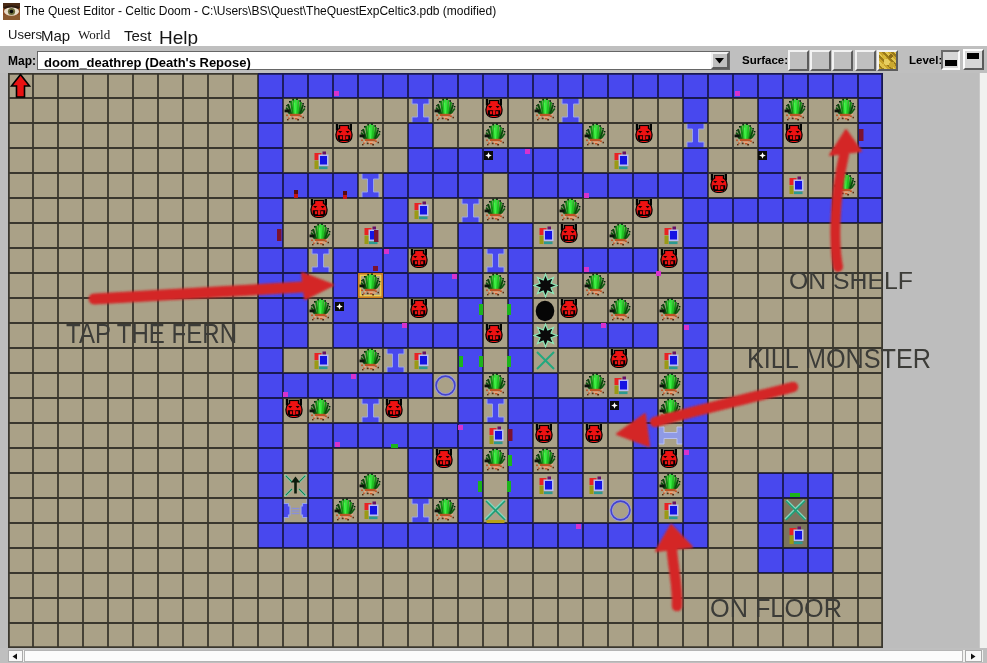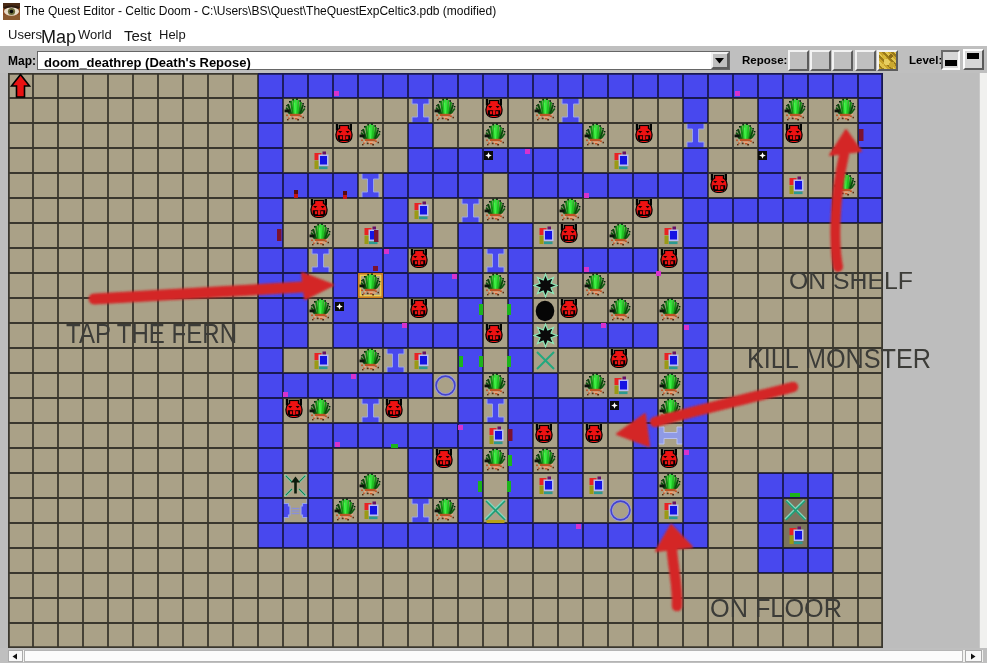--- a/index.html
+++ b/index.html
@@ -25,41 +25,41 @@
  <circle cx="8.5" cy="8.5" r="1.8" fill="#0a0a0a"></circle>
  <path d="M1,5 Q8.5,1.5 16,5" stroke="#2a180c" stroke-width="2" fill="none"></path>
 </svg>
 
 <div class="abs" style="left:24px;top:4px;font-size:12px;color:#0a0a0a;white-space:pre;">The Quest Editor - Celtic Doom - C:\Users\BS\Quest\TheQuestExpCeltic3.pdb (modified)</div>
 
 <div class="abs" style="left:0;top:22px;width:987px;height:24px;background:#ffffff;"></div>
 
 <div class="abs" style="left:8px;top:27px;font-size:13px;color:#161616;">Users</div>
 
-<div class="abs" style="left:41px;top:27px;font-size:18px;color:#161616;">Map</div>
-
-<div class="abs" style="left:78px;top:27px;font-size:13px;color:#161616;">World</div>
+<div class="abs" style="left:41px;top:27px;font-size:15px;color:#161616;">Map</div>
+
+<div class="abs" style="left:78px;top:27px;font-size:13px;color:#161616;font-family:Liberation Serif, serif;">World</div>
 
 <div class="abs" style="left:124px;top:27px;font-size:15px;color:#161616;">Test</div>
 
-<div class="abs" style="left:159px;top:27px;font-size:13px;color:#161616;">Help</div>
+<div class="abs" style="left:159px;top:27px;font-size:19px;color:#161616;">Help</div>
 
 <div class="abs" style="left:0;top:46px;width:987px;height:27px;background:#bfbfbf;"></div>
 
 <div class="abs bold" style="left:8px;top:54px;font-size:12px;color:#000;">Map:</div>
 
 <div class="abs" style="left:37px;top:51px;width:693px;height:19px;background:#ffffff;border:1px solid #666;box-sizing:border-box;"></div>
 <div class="abs bold" style="left:44px;top:55px;font-size:13px;color:#000;">doom_deathrep (Death's Repose)</div>
 
 <div class="btn" style="left:711px;top:52px;width:18px;height:17px;"></div>
 <svg class="abs" style="left:714px;top:57px" width="11" height="7" viewBox="0 0 11 7">
       <polygon points="1,1 10,1 5.5,6.5" fill="#000"></polygon>
     </svg>
 
-<div class="abs bold" style="left:742px;top:54px;font-size:11.5px;color:#000;">Repose:</div>
+<div class="abs bold" style="left:742px;top:54px;font-size:11.5px;color:#000;">Surface:</div>
 
 <div class="btn" style="left:788px;top:50px;width:21px;height:21px;"></div>
 
 <div class="btn" style="left:810px;top:50px;width:21px;height:21px;"></div>
 
 <div class="btn" style="left:832px;top:50px;width:21px;height:21px;"></div>
 
 <div class="btn" style="left:855px;top:50px;width:21px;height:21px;"></div>
 
 <div class="btn" style="left:877px;top:50px;width:21px;height:21px;background:

